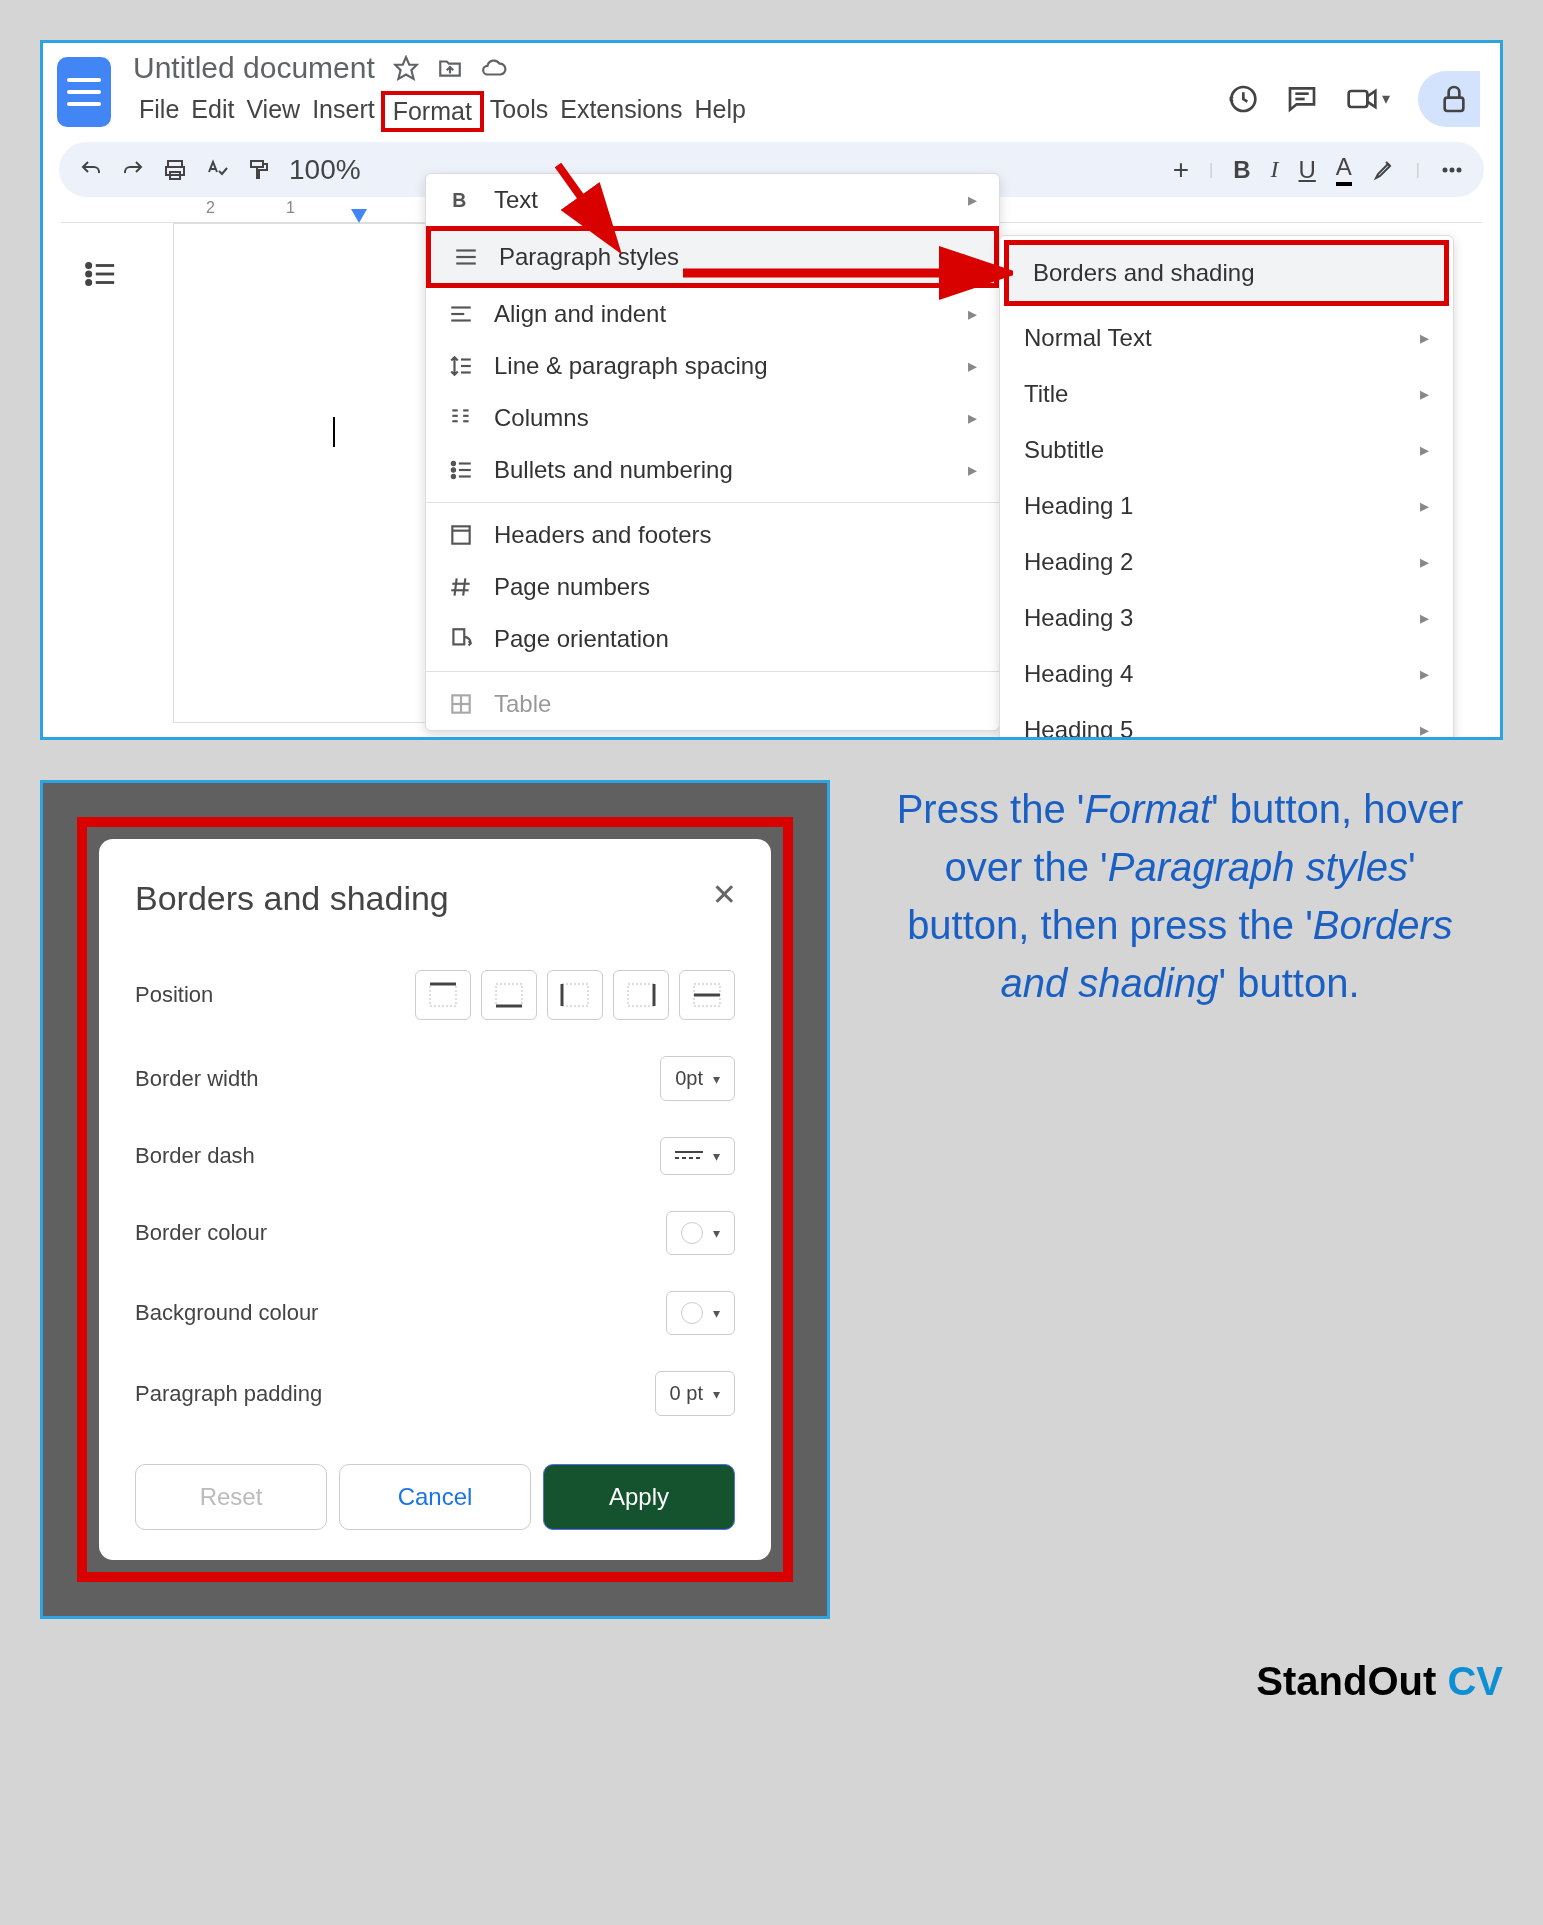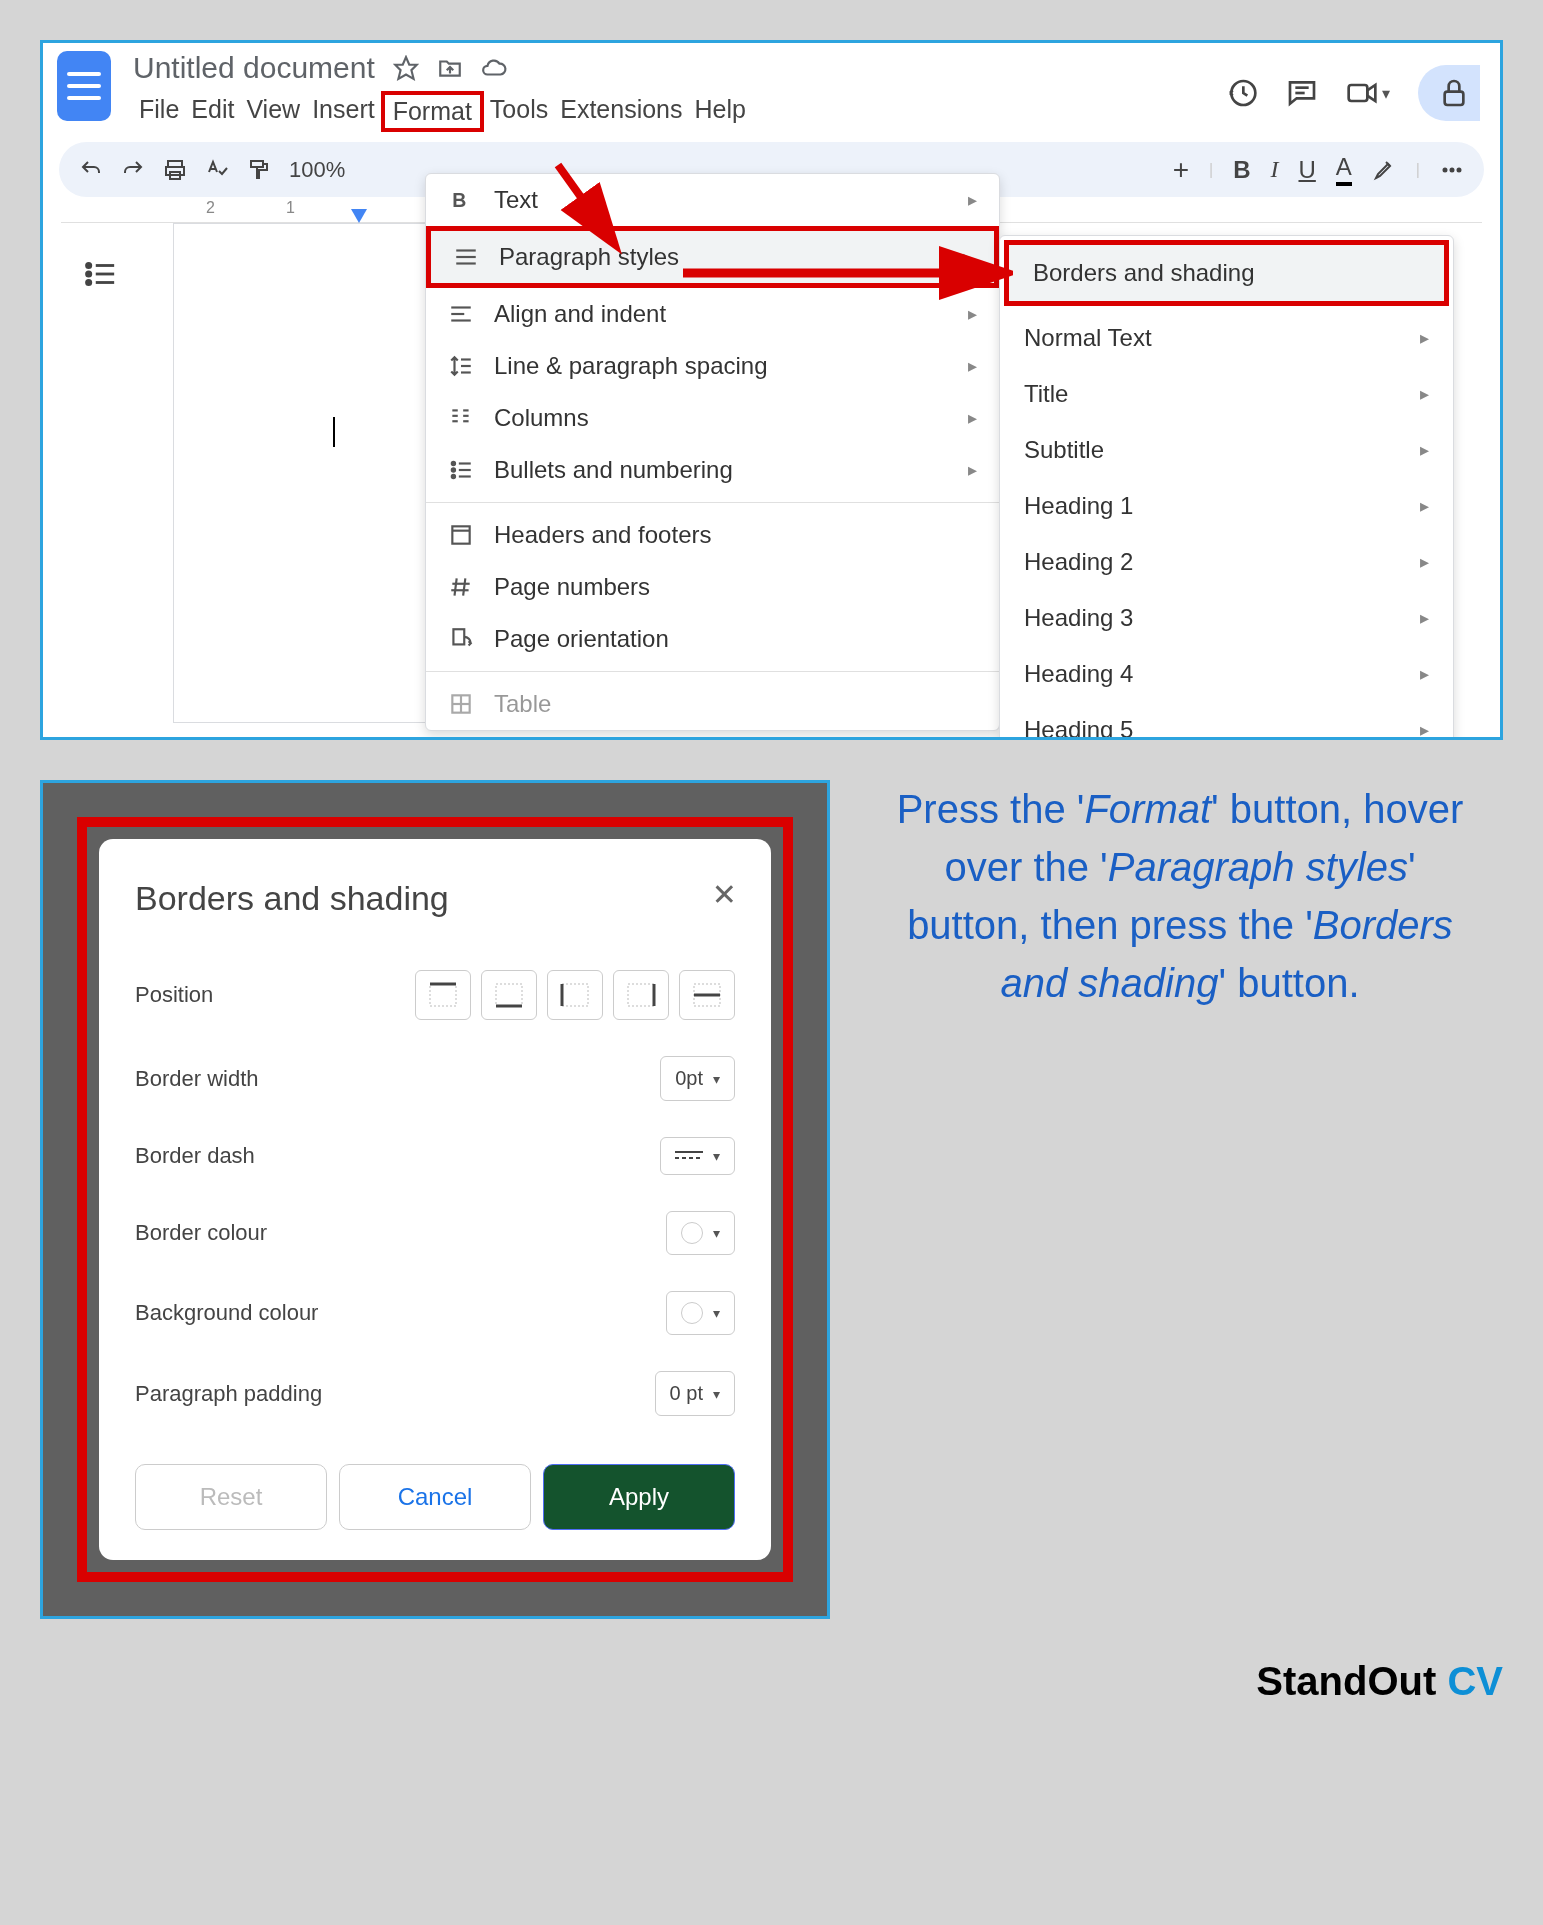--- a/index.html
+++ b/index.html
@@ -1,19 +1,19 @@
 <!DOCTYPE html>
 <html><head>
 <meta charset="utf-8">
 <style>
   * { box-sizing: border-box; margin: 0; padding: 0; font-family: Arial, Helvetica, sans-serif; }
   body { background: #d5d5d5; width: 1543px; padding: 40px; }
   
   .top-panel { border: 3px solid #2da4df; background: #fff; width: 100%; height: 700px; position: relative; overflow: hidden; }
-  .docs-header { display:flex; align-items:flex-start; padding:8px 14px 0 14px; }
+  .docs-header { display:flex; align-items:center; padding:8px 14px 0 14px; }
   .docs-logo { width:54px; height:70px; background:#4285f4; border-radius:10px; margin-right:22px; display:flex; flex-direction:column; justify-content:center; padding:10px; }
   .docs-logo div { height:4px; background:#fff; margin:4px 0; border-radius:2px; }
   .title-row { display:flex; align-items:center; gap:18px; font-size:30px; color:#5f6368; }
   .title-row svg { width:26px; height:26px; stroke:#5f6368; fill:none; stroke-width:2; }
   .menu-row { display:flex; font-size:25px; color:#444; margin-top:6px; }
   .menu-item { padding:4px 6px; cursor:pointer; }
   .menu-format { border:4px solid #d90000; padding:2px 8px; }
   .right-icons { margin-left:auto; display:flex; gap:28px; align-items:center; padding-top:14px; padding-right:6px;}
   .right-icons svg { width:32px; height:32px; stroke:#444; fill:none; stroke-width:2; }
   .lock-pill { background:#d3e3fd; border-radius:28px 0 0 28px; padding:12px 10px 12px 20px; display:flex; align-items:center; }
@@ -145,21 +145,21 @@
         <rect x="7" y="14" width="10" height="7"></rect>
       </svg>
     <svg viewBox="0 0 24 24">
         <path d="M4 14L8 4l4 10M5.5 11h5"></path>
         <path d="M14 13l3 3 5-6"></path>
       </svg>
     <svg viewBox="0 0 24 24">
         <rect x="4" y="3" width="12" height="6"></rect>
         <path d="M16 6h4v6h-8v8h-2v-10"></path>
       </svg>
-    <span style="font-size:22px">100%</span>
+    <span style="font-size:28px">100%</span>
     <div class="tb-right">
       <span style="font-size:28px">+</span>
       <span style="color:#ccc">|</span>
       <span style="font-weight:700;font-size:24px">B</span>
       <span style="font-style:italic;font-size:24px;font-family:serif">I</span>
       <span style="text-decoration:underline;font-size:24px">U</span>
       <span style="font-size:24px;border-bottom:4px solid #000;padding-bottom:1px">A</span>
       <svg viewBox="0 0 24 24">
           <path d="M4 20l4-2 10-10-2-2L6 16z"></path>
           <path d="M14 4l4 4"></path>

